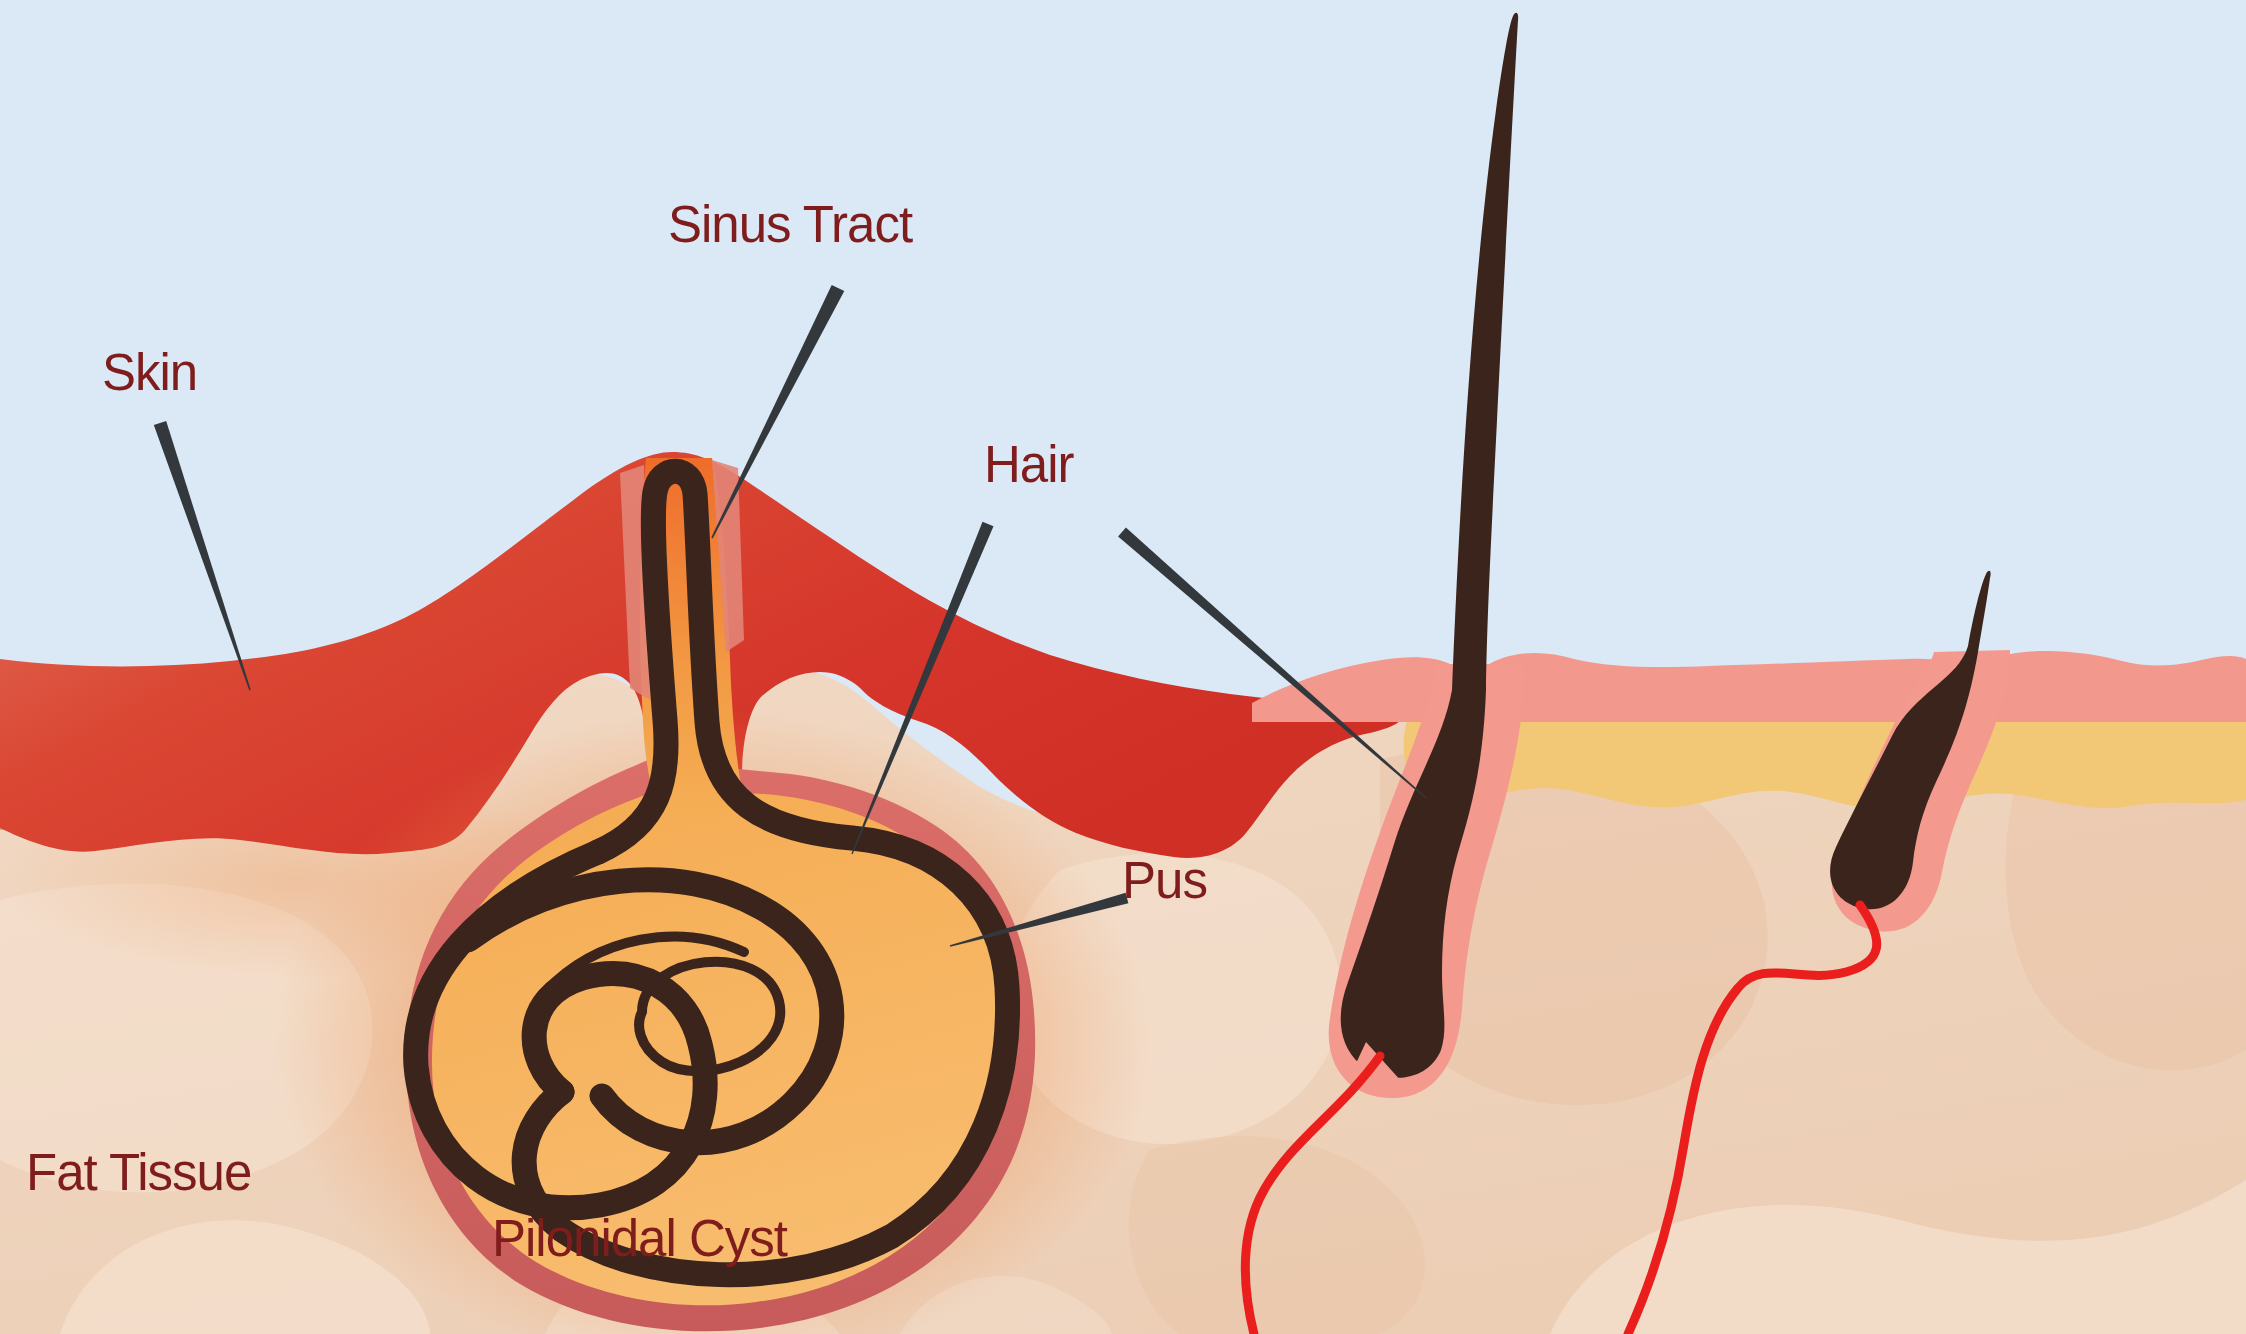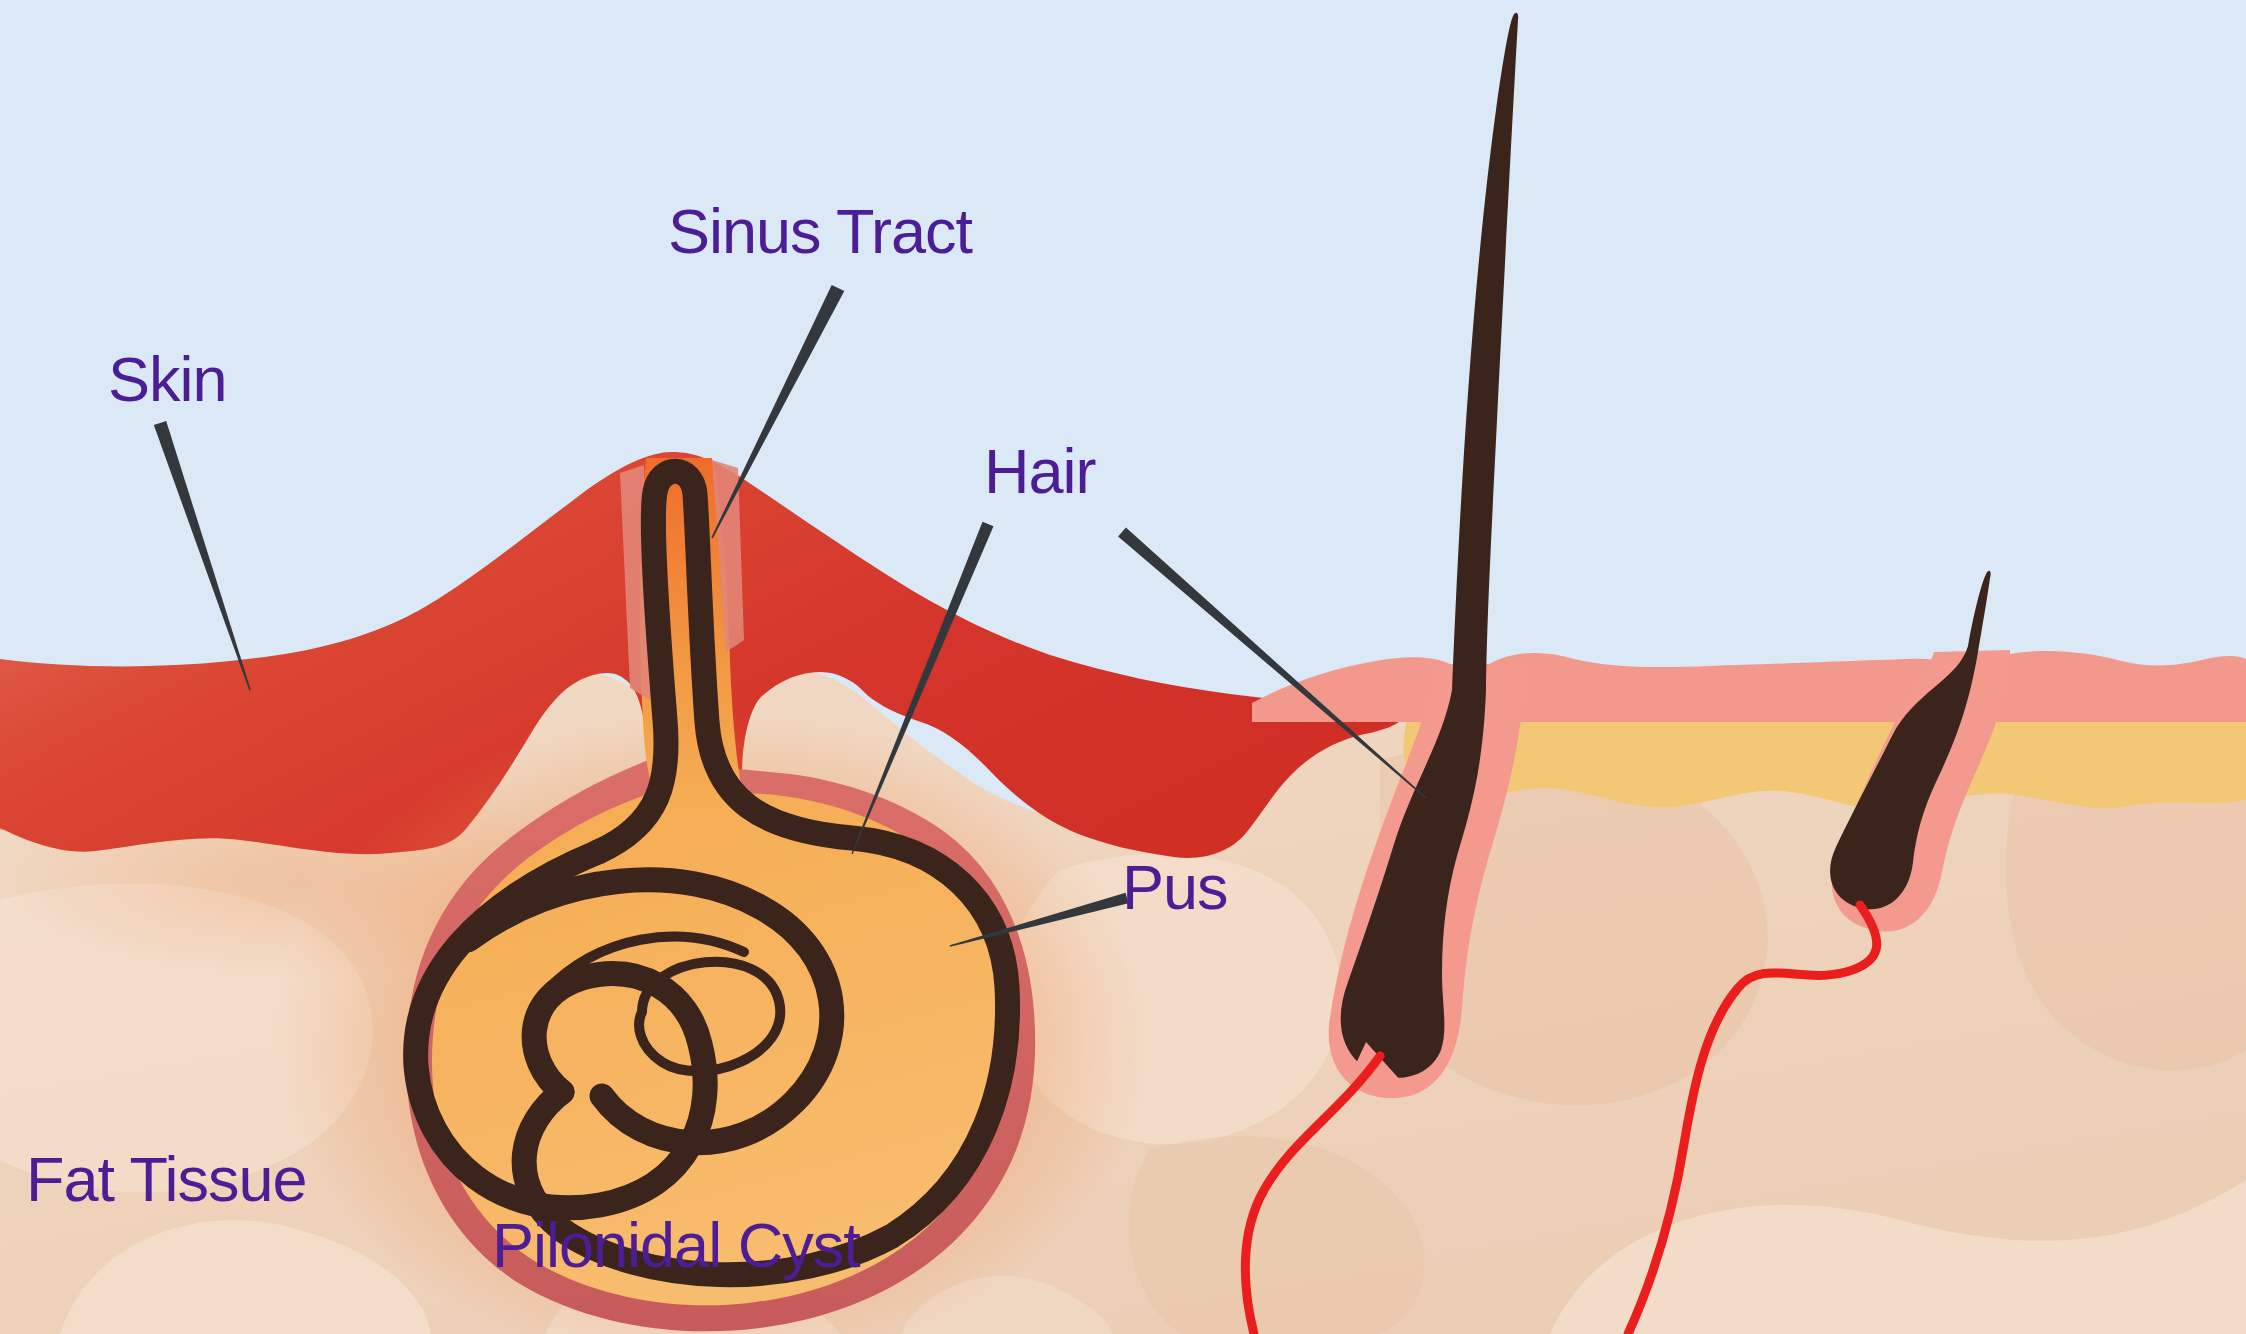--- a/index.html
+++ b/index.html
@@ -6,28 +6,28 @@
   #stage{
     position:relative;
     width:2246px;height:1334px;
     overflow:hidden;
     background:#dbe9f7;
     font-family:"Liberation Sans", sans-serif;
   }
   #art{position:absolute;left:0;top:0;width:100%;height:100%;display:block;}
   .lbl{
     position:absolute;
-    color:#4c1d95;
-    font-size:63px;
+    color:#7f1d1d;
+    font-size:51px;
     line-height:1.05;
     letter-spacing:-1px;
     white-space:nowrap;
     user-select:none;
   }
-  .lbl-skin{left:108px;top:346px;}
+  .lbl-skin{left:102px;top:346px;}
   .lbl-sinus{left:668px;top:198px;}
   .lbl-hair{left:984px;top:438px;}
   .lbl-pus{left:1122px;top:854px;text-align:center;}
   .lbl-fat{left:26px;top:1146px;}
   .lbl-cyst{left:492px;top:1212px;}
 </style>
 </head>
 <body>
 
 <div id="stage">

